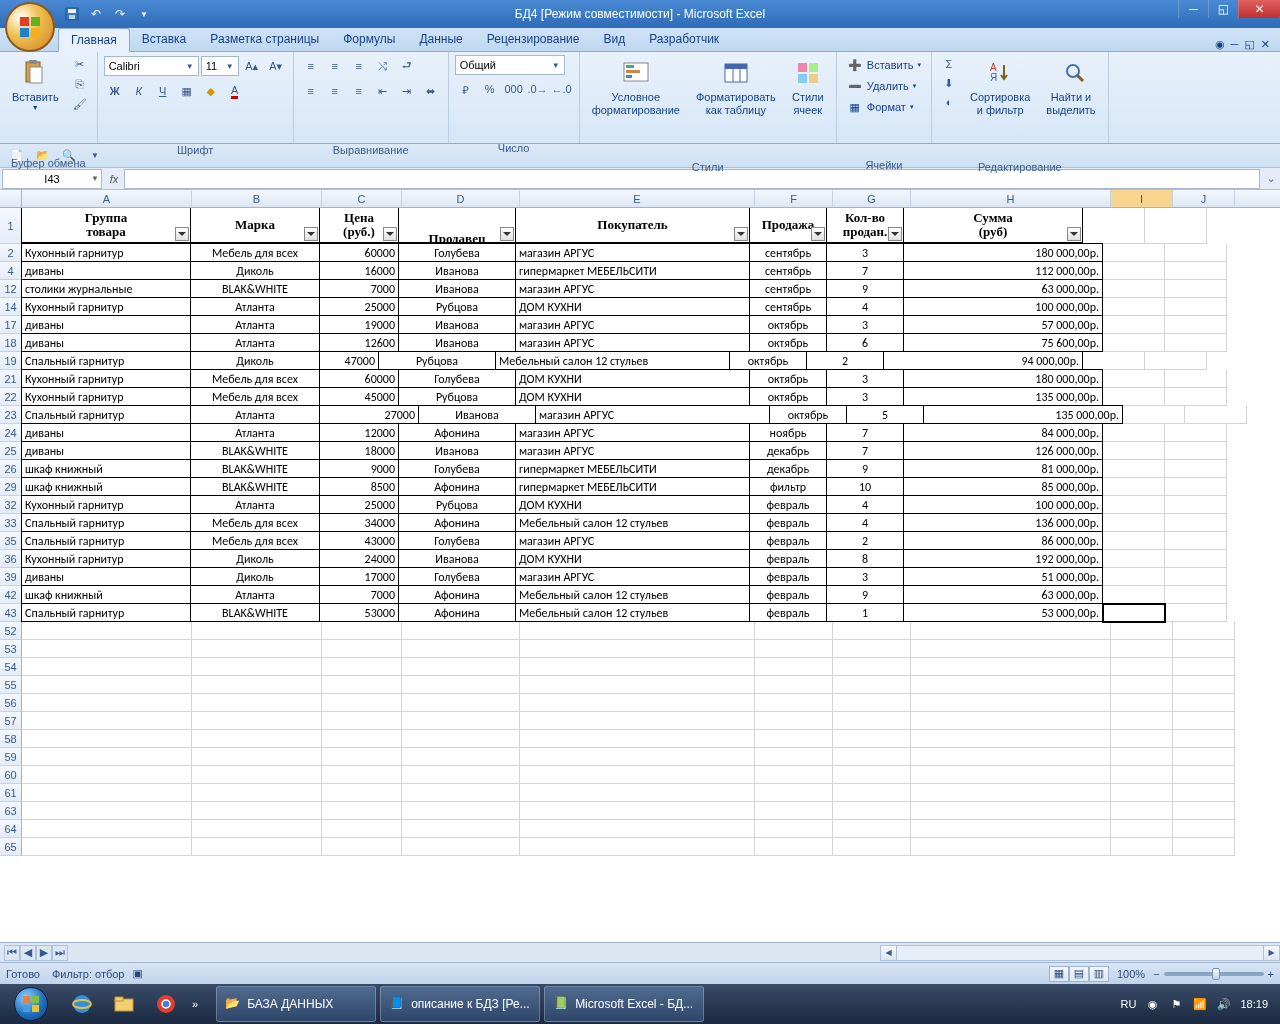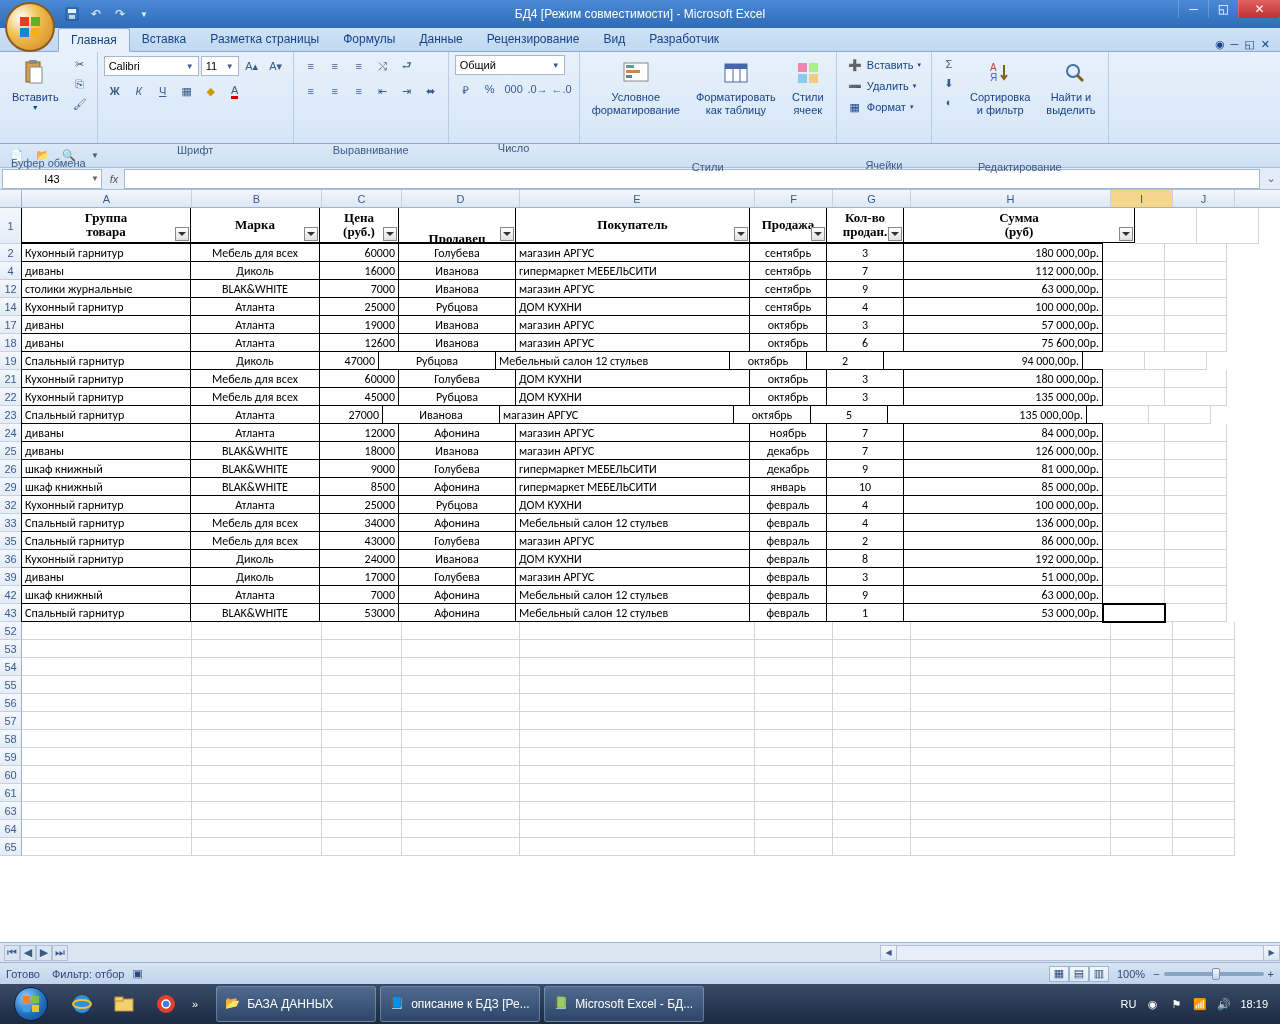--- a/index.html
+++ b/index.html
@@ -410,21 +410,21 @@
         </div>
         <div class="cell bordered data-hdr" style="width: 78px; height: 36px;">
           <span style="white-space: pre-line;">Продажа</span>
           <div class="filter-btn"></div>
         </div>
         <div class="cell bordered data-hdr" style="width: 78px; height: 36px;">
           <span style="white-space: pre-line;">Кол-во
 продан.</span>
           <div class="filter-btn"></div>
         </div>
-        <div class="cell bordered data-hdr" style="width: 232px; height: 36px;">
+        <div class="cell bordered data-hdr" style="width: 180px; height: 36px;">
           <span style="white-space: pre-line;">Сумма
 (руб)</span>
           <div class="filter-btn"></div>
         </div>
         <div class="cell" style="width: 62px; height: 36px;"></div>
         <div class="cell" style="width: 62px; height: 36px;"></div>
       </div>
       <div class="gridrow">
         <div class="rowhdr">2</div>
         <div class="cell bordered " style="width: 170px;">Кухонный гарнитур</div>
@@ -539,21 +539,21 @@
         <div class="cell bordered c" style="width: 78px;">октябрь</div>
         <div class="cell bordered c" style="width: 78px;">3</div>
         <div class="cell bordered r" style="width: 200px;">135 000,00р.</div>
         <div class="cell" style="width: 62px;"></div>
         <div class="cell" style="width: 62px;"></div>
       </div>
       <div class="gridrow">
         <div class="rowhdr">23</div>
         <div class="cell bordered " style="width: 170px;">Спальный гарнитур</div>
         <div class="cell bordered c" style="width: 130px;">Атланта</div>
-        <div class="cell bordered r" style="width: 64px;">27000</div>
+        <div class="cell bordered r" style="width: 100px;">27000</div>
         <div class="cell bordered c" style="width: 118px;">Иванова</div>
         <div class="cell bordered " style="width: 235px;">магазин АРГУС</div>
         <div class="cell bordered c" style="width: 78px;">октябрь</div>
         <div class="cell bordered c" style="width: 78px;">5</div>
         <div class="cell bordered r" style="width: 200px;">135 000,00р.</div>
         <div class="cell" style="width: 62px;"></div>
         <div class="cell" style="width: 62px;"></div>
       </div>
       <div class="gridrow">
         <div class="rowhdr">24</div>
@@ -594,21 +594,21 @@
         <div class="cell" style="width: 62px;"></div>
         <div class="cell" style="width: 62px;"></div>
       </div>
       <div class="gridrow">
         <div class="rowhdr">29</div>
         <div class="cell bordered " style="width: 170px;">шкаф книжный</div>
         <div class="cell bordered c" style="width: 130px;">BLAK&amp;WHITE</div>
         <div class="cell bordered r" style="width: 80px;">8500</div>
         <div class="cell bordered c" style="width: 118px;">Афонина</div>
         <div class="cell bordered " style="width: 235px;">гипермаркет МЕБЕЛЬСИТИ</div>
-        <div class="cell bordered c" style="width: 78px;">январь</div>
+        <div class="cell bordered c" style="width: 78px;">фильтр</div>
         <div class="cell bordered c" style="width: 78px;">10</div>
         <div class="cell bordered r" style="width: 200px;">85 000,00р.</div>
         <div class="cell" style="width: 62px;"></div>
         <div class="cell" style="width: 62px;"></div>
       </div>
       <div class="gridrow">
         <div class="rowhdr">32</div>
         <div class="cell bordered " style="width: 170px;">Кухонный гарнитур</div>
         <div class="cell bordered c" style="width: 130px;">Атланта</div>
         <div class="cell bordered r" style="width: 80px;">25000</div>

